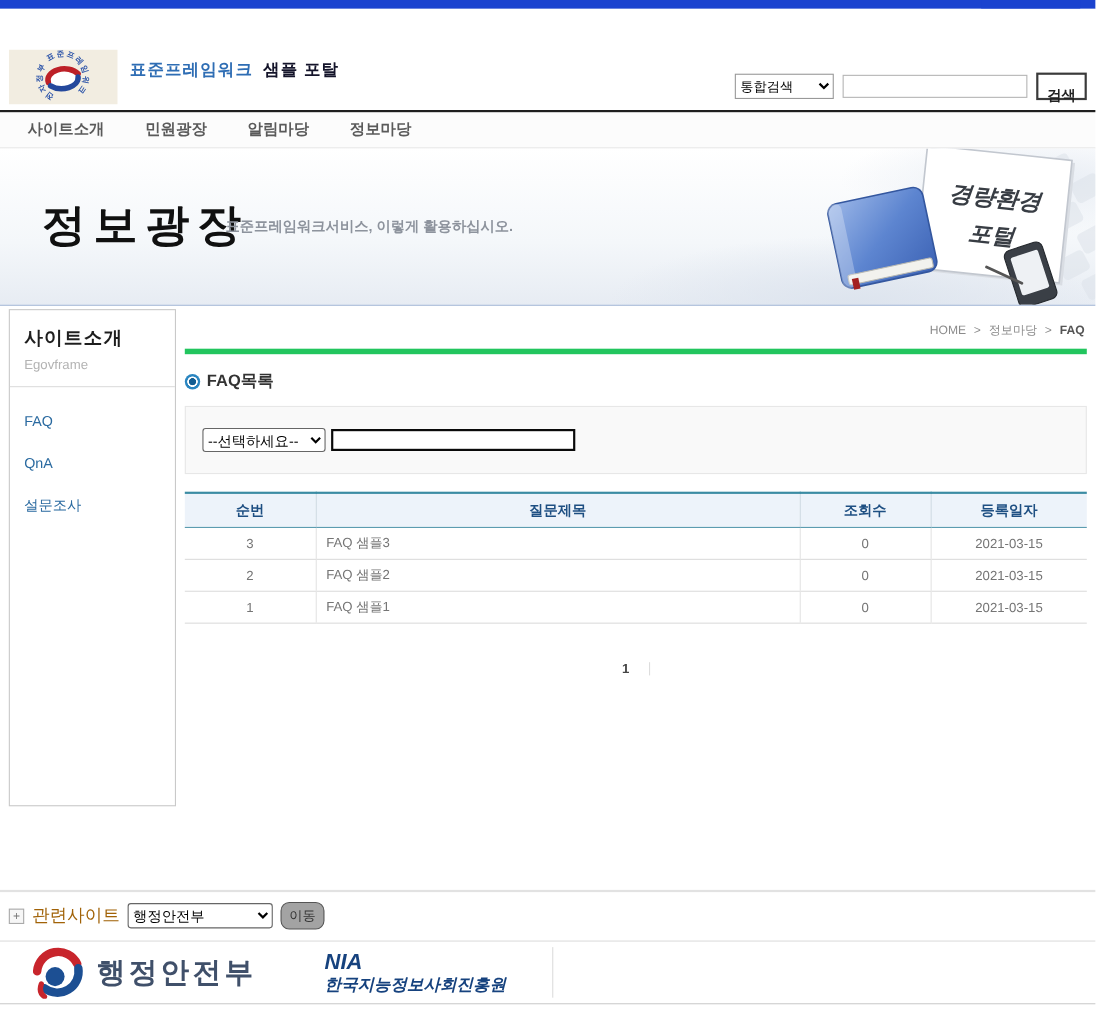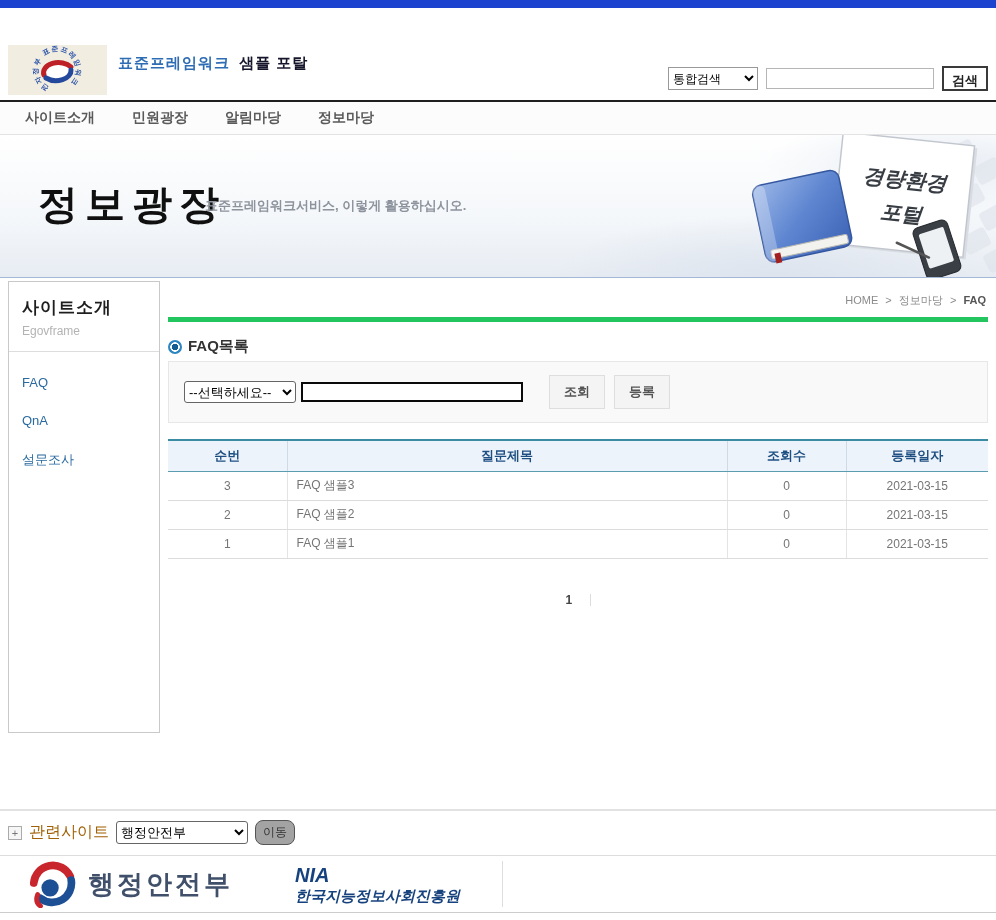--- a/index.html
+++ b/index.html
@@ -25,21 +25,21 @@
   
   .header { position: relative; height: 92px; background: #fff; }
   .logo { position: absolute; left: 8px; top: 37px; width: 99px; height: 50px; }
   .site-title { position: absolute; left: 118px; top: 46px; font-size: 15px; font-weight: bold; letter-spacing: 1px; }
   .site-title .blue { color: #2e6db4; }
   .site-title .dark { color: #14142a; margin-left: 4px; }
   .top-search { position: absolute; right: 8px; top: 58px; display: flex; align-items: center; gap: 8px; }
   .top-search select { width: 90px; height: 23px; font-size: 12px; border: 1px solid #999; background: #fff; }
   .top-search input { width: 168px; height: 21px; border: 1px solid #b5b5b5; font-size: 12px; padding: 0 4px; }
   .top-search .search-btn {
-    height: 25px; padding: 4px 8px; font-size: 13px; font-weight: bold;
+    height: 25px; padding: 10px 8px; font-size: 13px; font-weight: bold;
     background: #fff; border: 2px solid #3a3a3a; cursor: pointer; color: #222;
   }
 
   
   .gnb {
     height: 35px; border-top: 2px solid #1f1f1f; border-bottom: 1px solid #e3e3e3;
     background: #fcfcfc; display: flex; align-items: center; padding-left: 25px;
   }
   .gnb a { font-size: 14px; font-weight: bold; color: #5a5a5a; text-decoration: none; margin-right: 37px; cursor: pointer; }
 
@@ -75,21 +75,21 @@
 
   .page-heading { display: flex; align-items: center; margin-top: 15px; }
   .bullet-icon {
     width: 14px; height: 14px; border-radius: 50%; margin-right: 6px;
     background: radial-gradient(circle at center,
       #135d92 0, #135d92 3px, #ffffff 3.5px, #ffffff 4.5px, #2a85c0 5px, #2a85c0 7px);
   }
   .page-heading span.txt { font-size: 15px; font-weight: bold; color: #333; }
 
   .filter-panel {
-    margin-top: 5px; height: 62px; background: #f9f9f9; border: 1px solid #e7e7e7;
+    margin-top: 13px; height: 62px; background: #f9f9f9; border: 1px solid #e7e7e7;
     display: flex; align-items: center; padding-left: 15px; position: relative;
   }
   .filter-panel select { width: 112px; height: 22px; font-size: 13px; border: 1px solid #666; border-radius: 3px; background: #fff; }
   .filter-panel input { width: 222px; height: 20px; border: 2px solid #0a0a0a; margin-left: 5px; font-size: 12px; padding: 0 4px; }
   .filter-buttons { position: absolute; left: 380px; display: flex; gap: 9px; }
   .filter-buttons button {
     background: #f4f4f4; border: 1px solid #dedede; color: #555;
     font-size: 13px; font-weight: bold; padding: 7px 14px; cursor: pointer;
   }
 
@@ -235,24 +235,20 @@
     <div class="page-heading">
       <span class="bullet-icon"></span>
       <span class="txt">FAQ목록</span>
     </div>
 
     <div class="filter-panel">
       <select>
         <option>--선택하세요--</option>
       </select>
       <input type="text" value="" style="">
-      <div class="filter-buttons">
-        <button>조회</button>
-        <button>등록</button>
-      </div>
     </div>
 
     <table class="faq">
       <colgroup>
         <col class="col-no">
           <col class="col-title">
           <col class="col-views">
           <col class="col-date">
       </colgroup>
       <thead>

